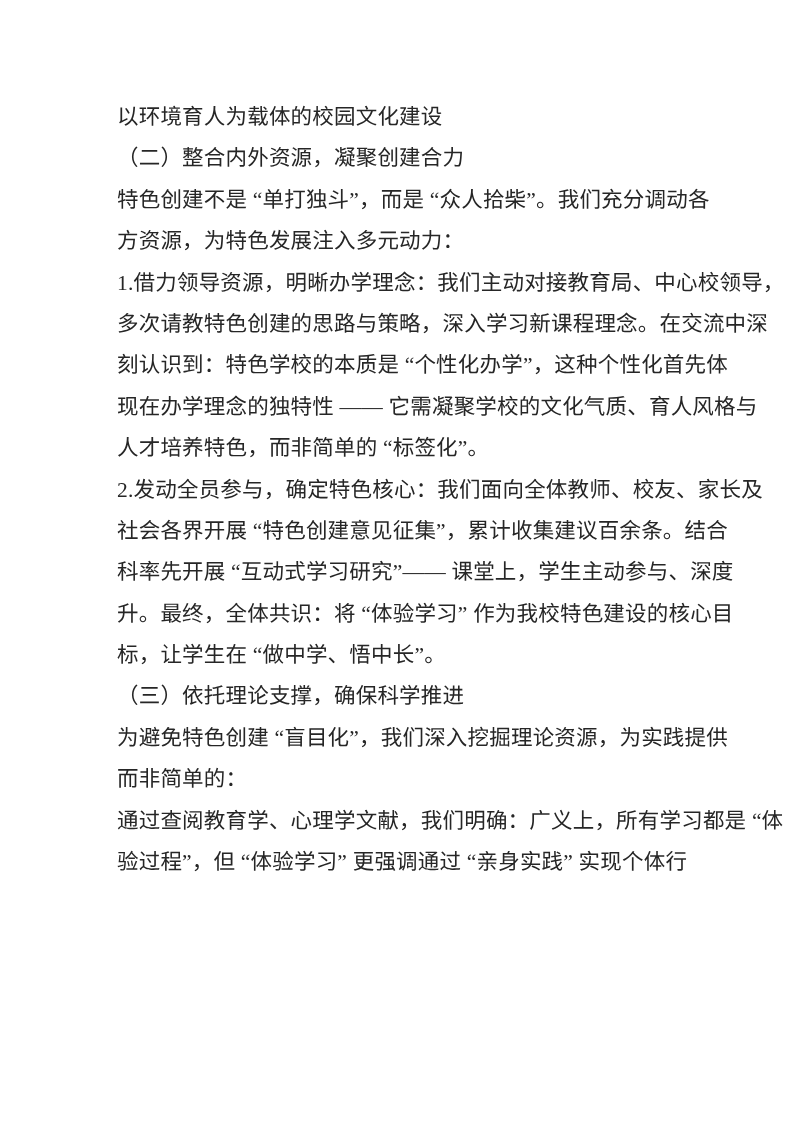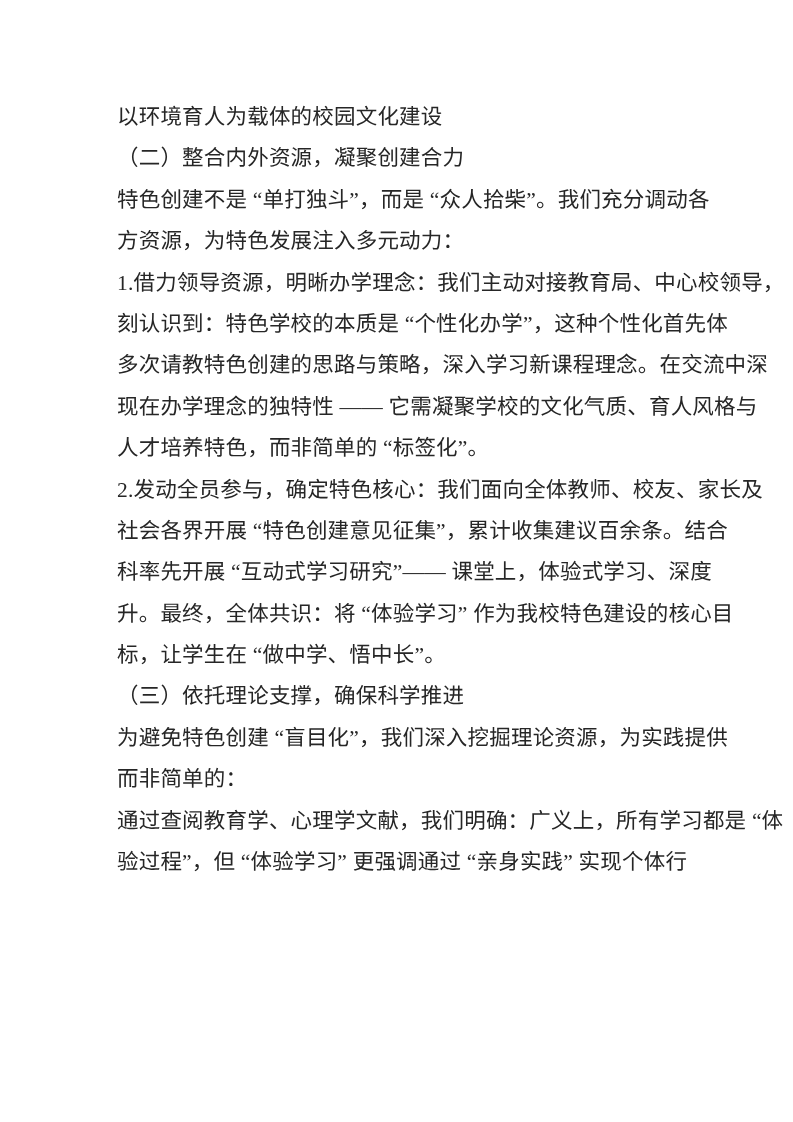--- a/index.html
+++ b/index.html
@@ -54,30 +54,30 @@
       <div class="line">（二）整合内外资源，凝聚创建合力</div>
     </div>
 
     <div class="paragraph">
       <div class="line j">特色创建不是 “单打独斗”，而是 “众人拾柴”。我们充分调动各</div>
       <div class="line">方资源，为特色发展注入多元动力：</div>
     </div>
 
     <div class="paragraph">
       <div class="line j">1.借力领导资源，明晰办学理念：我们主动对接教育局、中心校领导，</div>
+      <div class="line j">多次请教特色创建的思路与策略，深入学习新课程理念。在交流中深</div>
       <div class="line j">刻认识到：特色学校的本质是 “个性化办学”，这种个性化首先体</div>
-      <div class="line j">多次请教特色创建的思路与策略，深入学习新课程理念。在交流中深</div>
       <div class="line j">现在办学理念的独特性 —— 它需凝聚学校的文化气质、育人风格与</div>
       <div class="line">人才培养特色，而非简单的 “标签化”。</div>
     </div>
 
     <div class="paragraph">
       <div class="line j">2.发动全员参与，确定特色核心：我们面向全体教师、校友、家长及</div>
       <div class="line j">社会各界开展 “特色创建意见征集”，累计收集建议百余条。结合</div>
-      <div class="line j">科率先开展 “互动式学习研究”—— 课堂上，体验式学习、深度</div>
+      <div class="line j">科率先开展 “互动式学习研究”—— 课堂上，学生主动参与、深度</div>
       <div class="line j">升。最终，全体共识：将 “体验学习” 作为我校特色建设的核心目</div>
       <div class="line">标，让学生在 “做中学、悟中长”。</div>
     </div>
 
     <div class="paragraph">
       <div class="line">（三）依托理论支撑，确保科学推进</div>
     </div>
 
     <div class="paragraph">
       <div class="line j">为避免特色创建 “盲目化”，我们深入挖掘理论资源，为实践提供</div>

